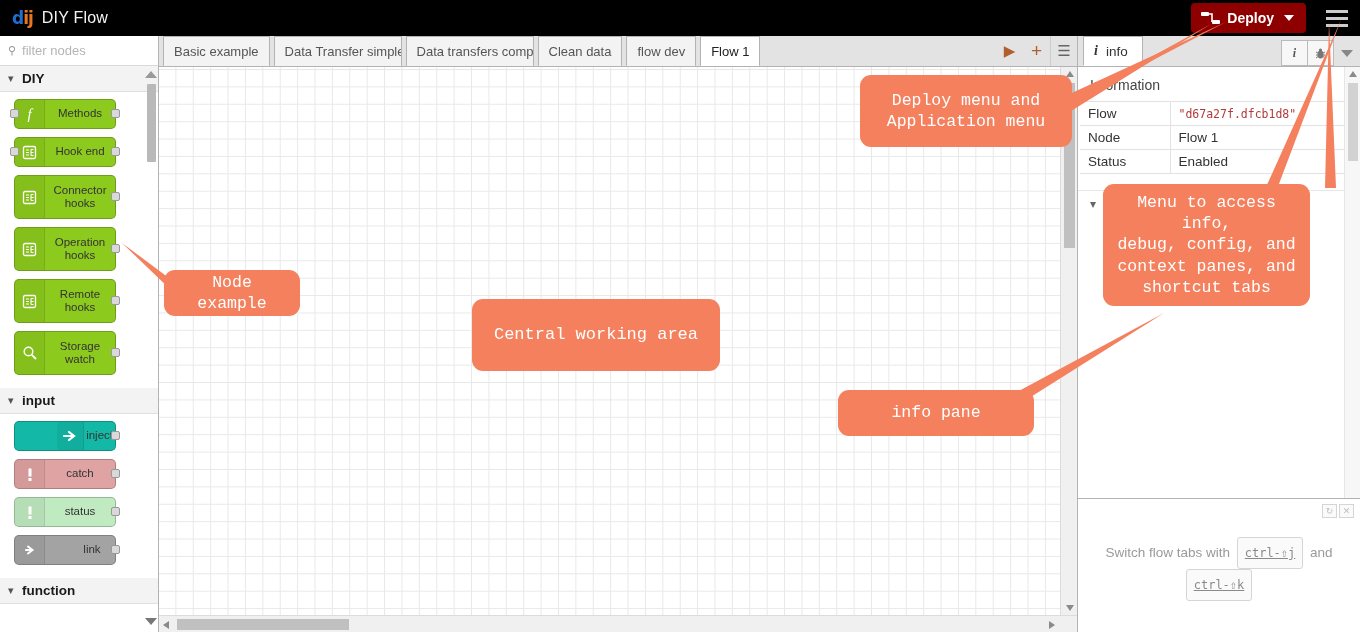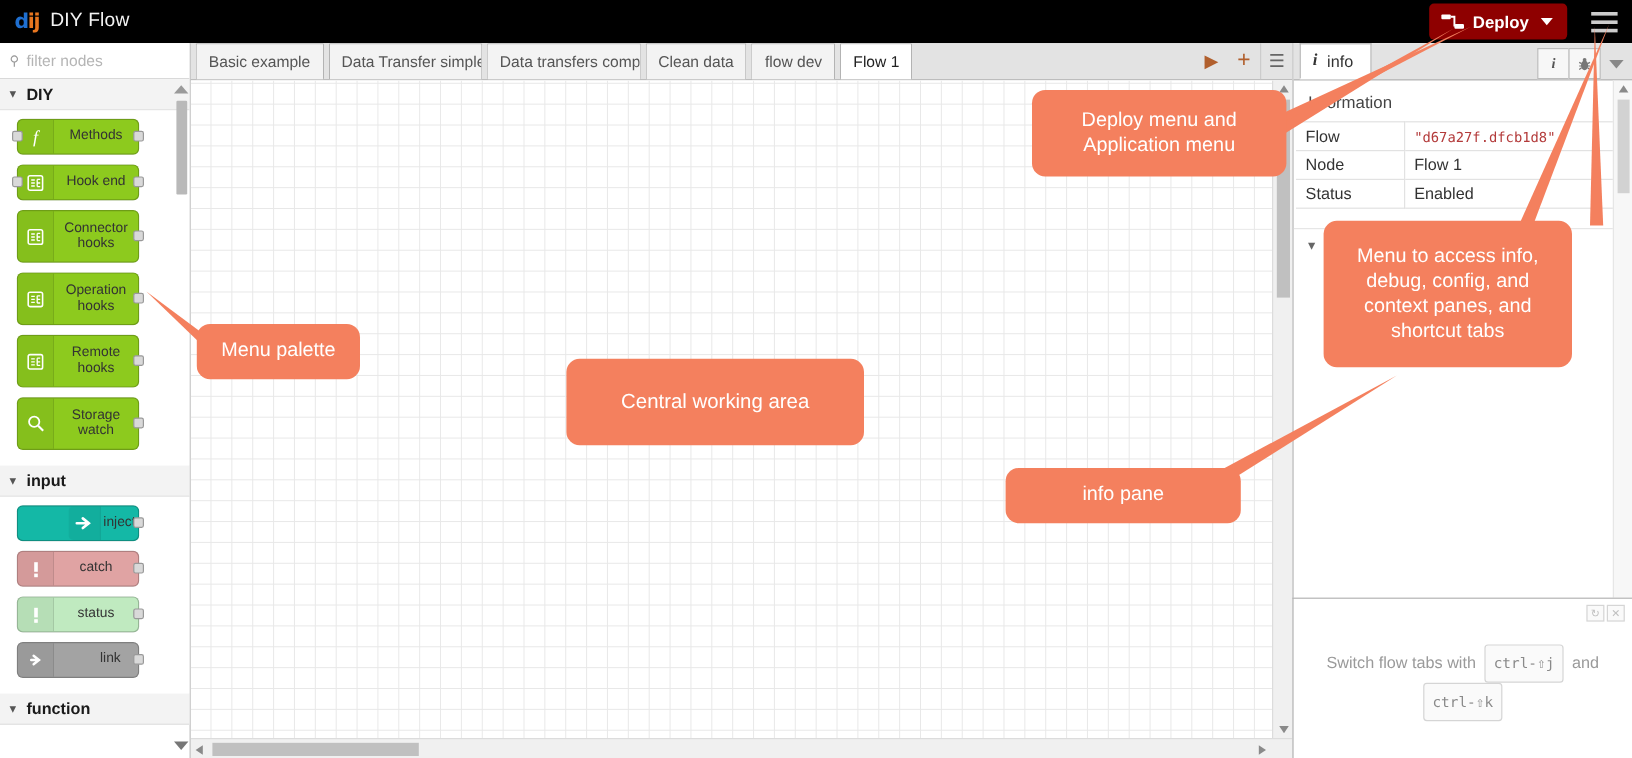--- a/index.html
+++ b/index.html
@@ -265,33 +265,33 @@
     display: flex; align-items: center; justify-content: center;
     font-size: 9px; color: #c0c0c0; cursor: pointer;
   }
   .hint {
     position: absolute; left: 0; right: 0; top: 38px; text-align: center;
     font-size: 13.5px; color: #9a9a9a; line-height: 26px; padding: 0 14px;
   }
   .kbd {
     display: inline-block; border: 1px solid #d5d5d5; border-radius: 3px;
     background: #fafafa; padding: 2px 7px; margin: 0 3px;
-    font-family: "DejaVu Sans Mono", monospace; font-size: 12px; color: #8a8a8a;
+    font-family: "DejaVu Sans Mono", monospace; font-size: 12px; color: #8a8a8a; text-decoration: underline;
   }
 
   
   .overlay {
     position: absolute; left: 0; top: 0; width: 1360px; height: 632px;
     pointer-events: none;
   }
   .callout {
     position: absolute; background: #F4805E; color: #fff;
     border-radius: 11px; display: flex; align-items: center;
     justify-content: center; text-align: center;
-    font-family: Liberation Sans, sans-serif; font-size: 16.5px;
+    font-family: Liberation Mono, monospace; font-size: 16.5px;
     line-height: 1.28; padding: 9px 14px; white-space: pre-line;
   }
 </style>
 </head>
 <body>
 
 <div id="app">
 
   <div class="header">
     <div class="logo-wrap">
@@ -562,21 +562,21 @@
 
     <polygon points="1226,22 1063,97 1063,107" fill="#F4805E"></polygon>
     <polygon points="1211,24 1055,110 1055,121" fill="#F4805E"></polygon>
     <polygon points="1341,20 1262,196 1274,197" fill="#F4805E"></polygon>
     <polygon points="1329,22 1325,188 1336,188" fill="#F4805E"></polygon>
 
     <polygon points="1164,313 1002,400 1010,410" fill="#F4805E"></polygon>
   </svg>
 
   <div class="overlay" id="callouts">
-      <div class="callout" style="left: 164px; top: 270px; width: 136px; height: 46px; font-size: 16.5px; background: rgb(244, 128, 94);"><span>Menu palette</span></div>
+      <div class="callout" style="left: 164px; top: 270px; width: 136px; height: 46px; font-size: 16.5px; background: rgb(244, 128, 94);"><span>Node example</span></div>
       <div class="callout" style="left: 472px; top: 299px; width: 248px; height: 72px; font-size: 17px; background: rgb(244, 128, 94);"><span>Central working area</span></div>
       <div class="callout" style="left: 860px; top: 75px; width: 212px; height: 72px; font-size: 16.5px; background: rgb(244, 128, 94);"><span>Deploy menu and
 Application menu</span></div>
       <div class="callout" style="left: 1103px; top: 184px; width: 207px; height: 122px; font-size: 16.5px; background: rgb(244, 128, 94);"><span>Menu to access info,
 debug, config, and
 context panes, and
 shortcut tabs</span></div>
       <div class="callout" style="left: 838px; top: 390px; width: 196px; height: 46px; font-size: 16.5px; background: rgb(244, 128, 94);"><span>info pane</span></div>
     </div>
 </div>

